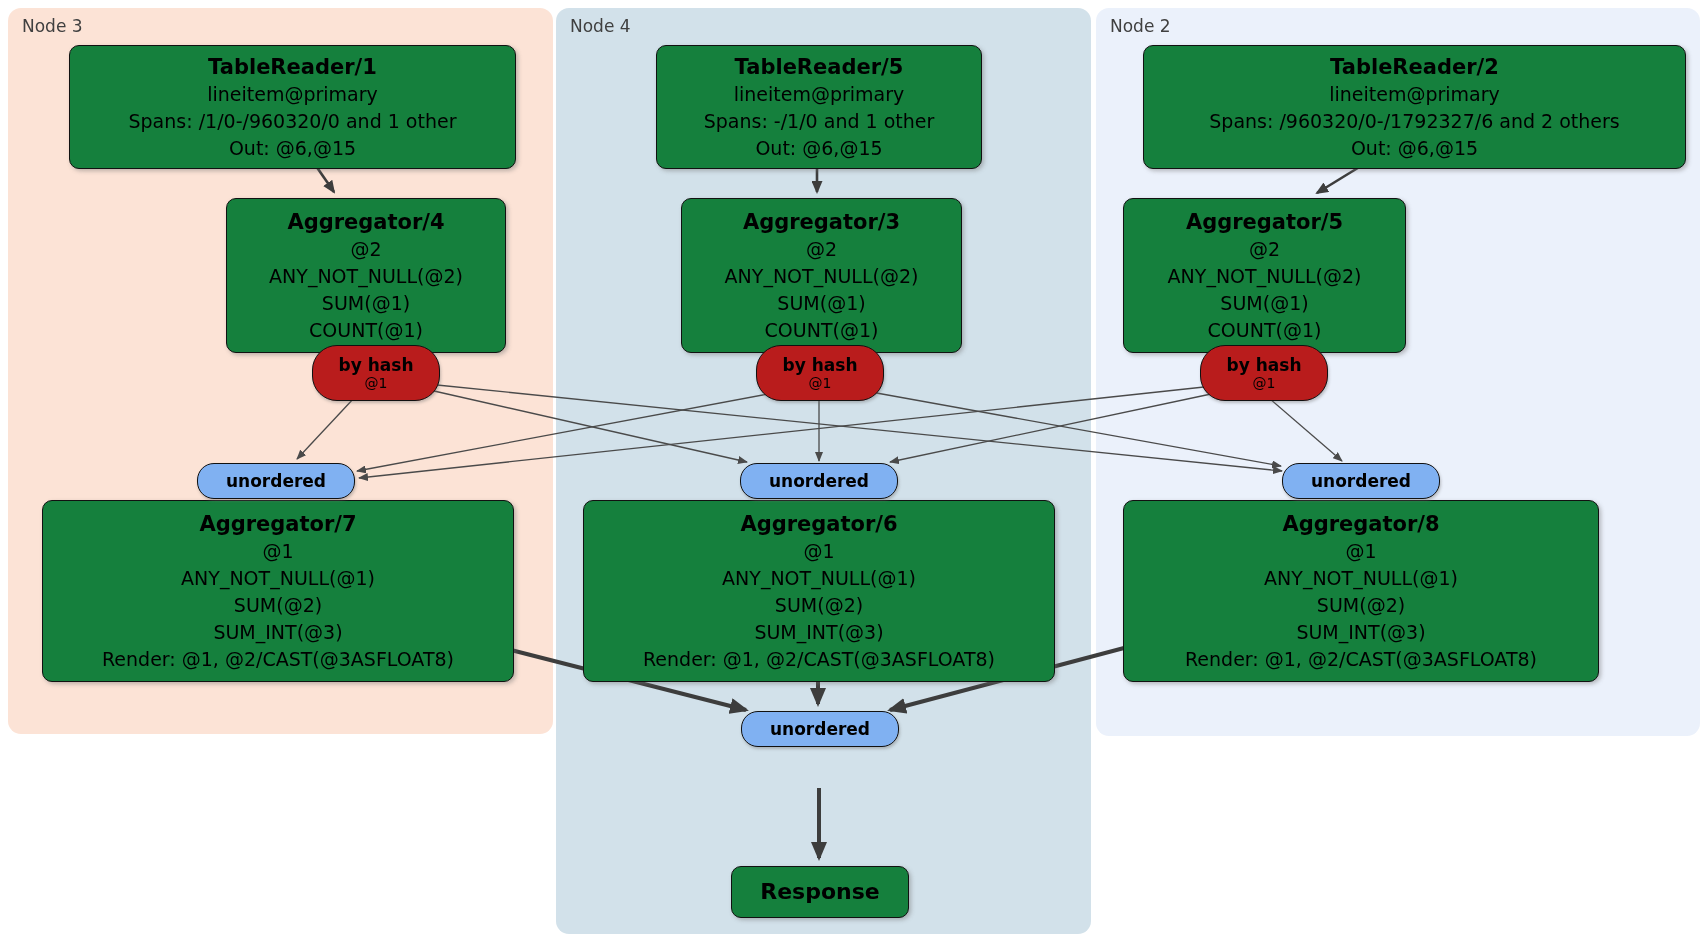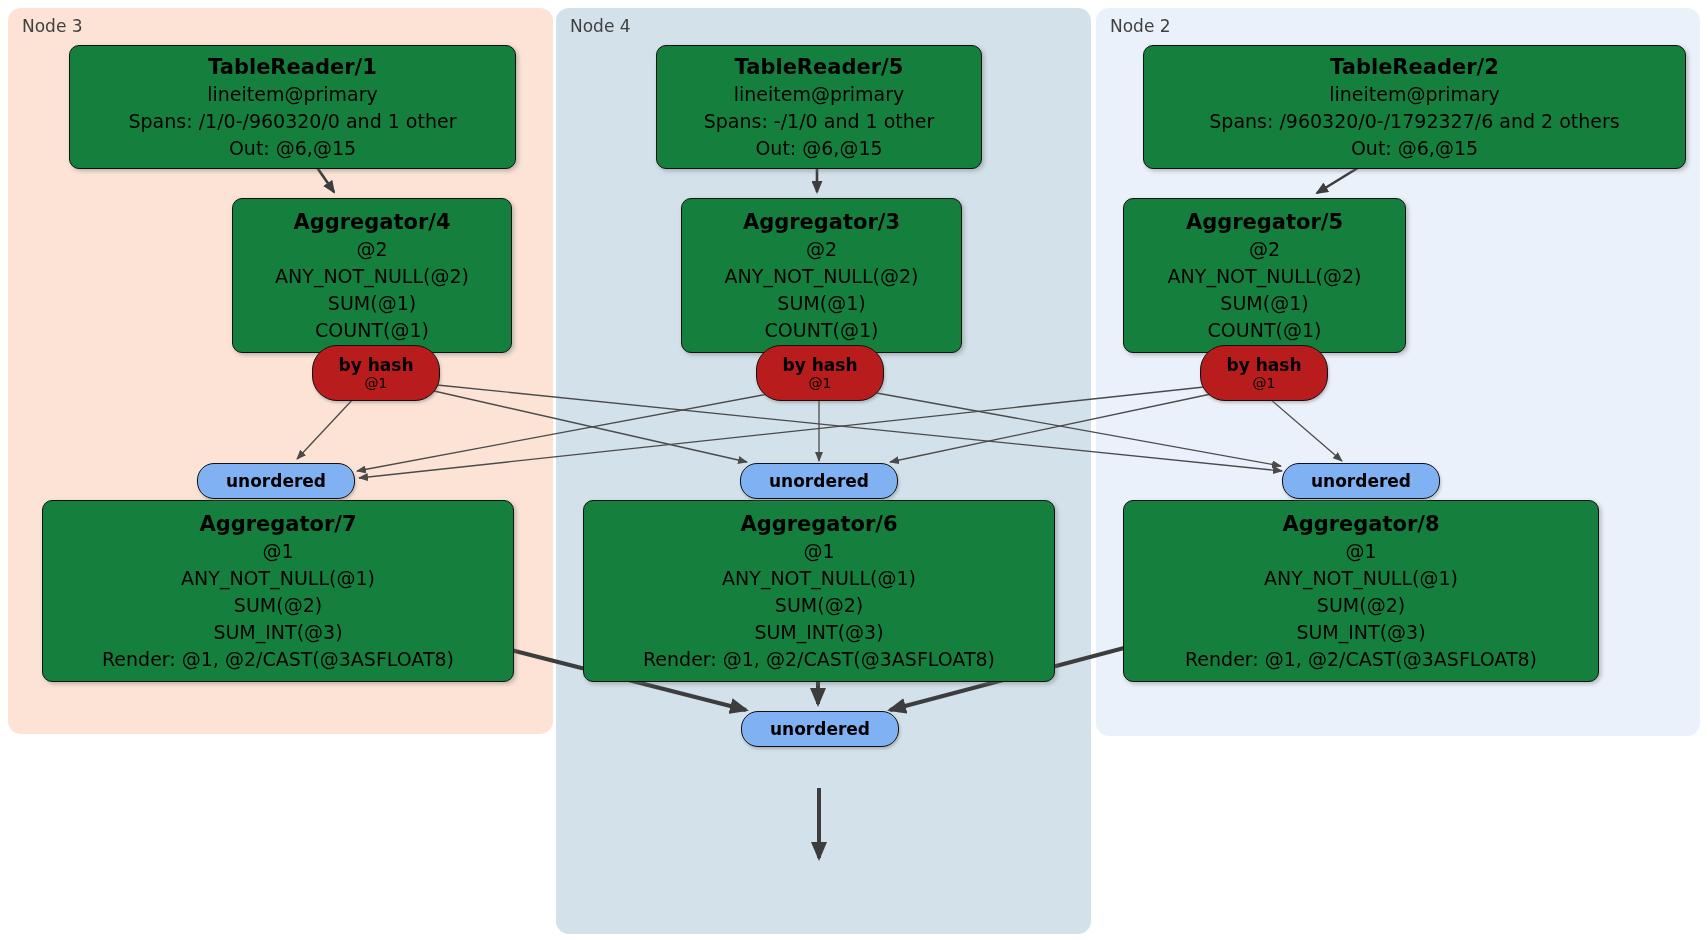--- a/index.html
+++ b/index.html
@@ -93,21 +93,21 @@
     <div class="bl">Spans: -/1/0 and 1 other</div>
     <div class="bl">Out: @6,@15</div>
   </div>
   <div class="nodebox" style="left:1123px;top:45px;width:541px;height:122px;margin-left:20px;">
     <div class="bt">TableReader/2</div>
     <div class="bl">lineitem@primary</div>
     <div class="bl">Spans: /960320/0-/1792327/6 and 2 others</div>
     <div class="bl">Out: @6,@15</div>
   </div>
 
-  <div class="nodebox" style="left:232px;top:198px;width:278px;height:153px;">
+  <div class="nodebox" style="left:226px;top:198px;width:278px;height:153px;">
     <div class="bt">Aggregator/4</div>
     <div class="bl">@2</div>
     <div class="bl">ANY_NOT_NULL(@2)</div>
     <div class="bl">SUM(@1)</div>
     <div class="bl">COUNT(@1)</div>
   </div>
   <div class="nodebox" style="left:681px;top:198px;width:279px;height:153px;">
     <div class="bt">Aggregator/3</div>
     <div class="bl">@2</div>
     <div class="bl">ANY_NOT_NULL(@2)</div>
@@ -166,14 +166,17 @@
     <div class="bl">@1</div>
     <div class="bl">ANY_NOT_NULL(@1)</div>
     <div class="bl">SUM(@2)</div>
     <div class="bl">SUM_INT(@3)</div>
     <div class="bl">Render: @1, @2/CAST(@3ASFLOAT8)</div>
   </div>
 
   <div class="unord" style="left:741px;top:711px;">
     <span>unordered</span>
   </div>
+  <div class="nodebox" style="left:731px;top:866px;width:176px;height:50px;">
+    <div class="bt-big">Response</div>
+  </div>
 
 </div>
 
 </body></html>

